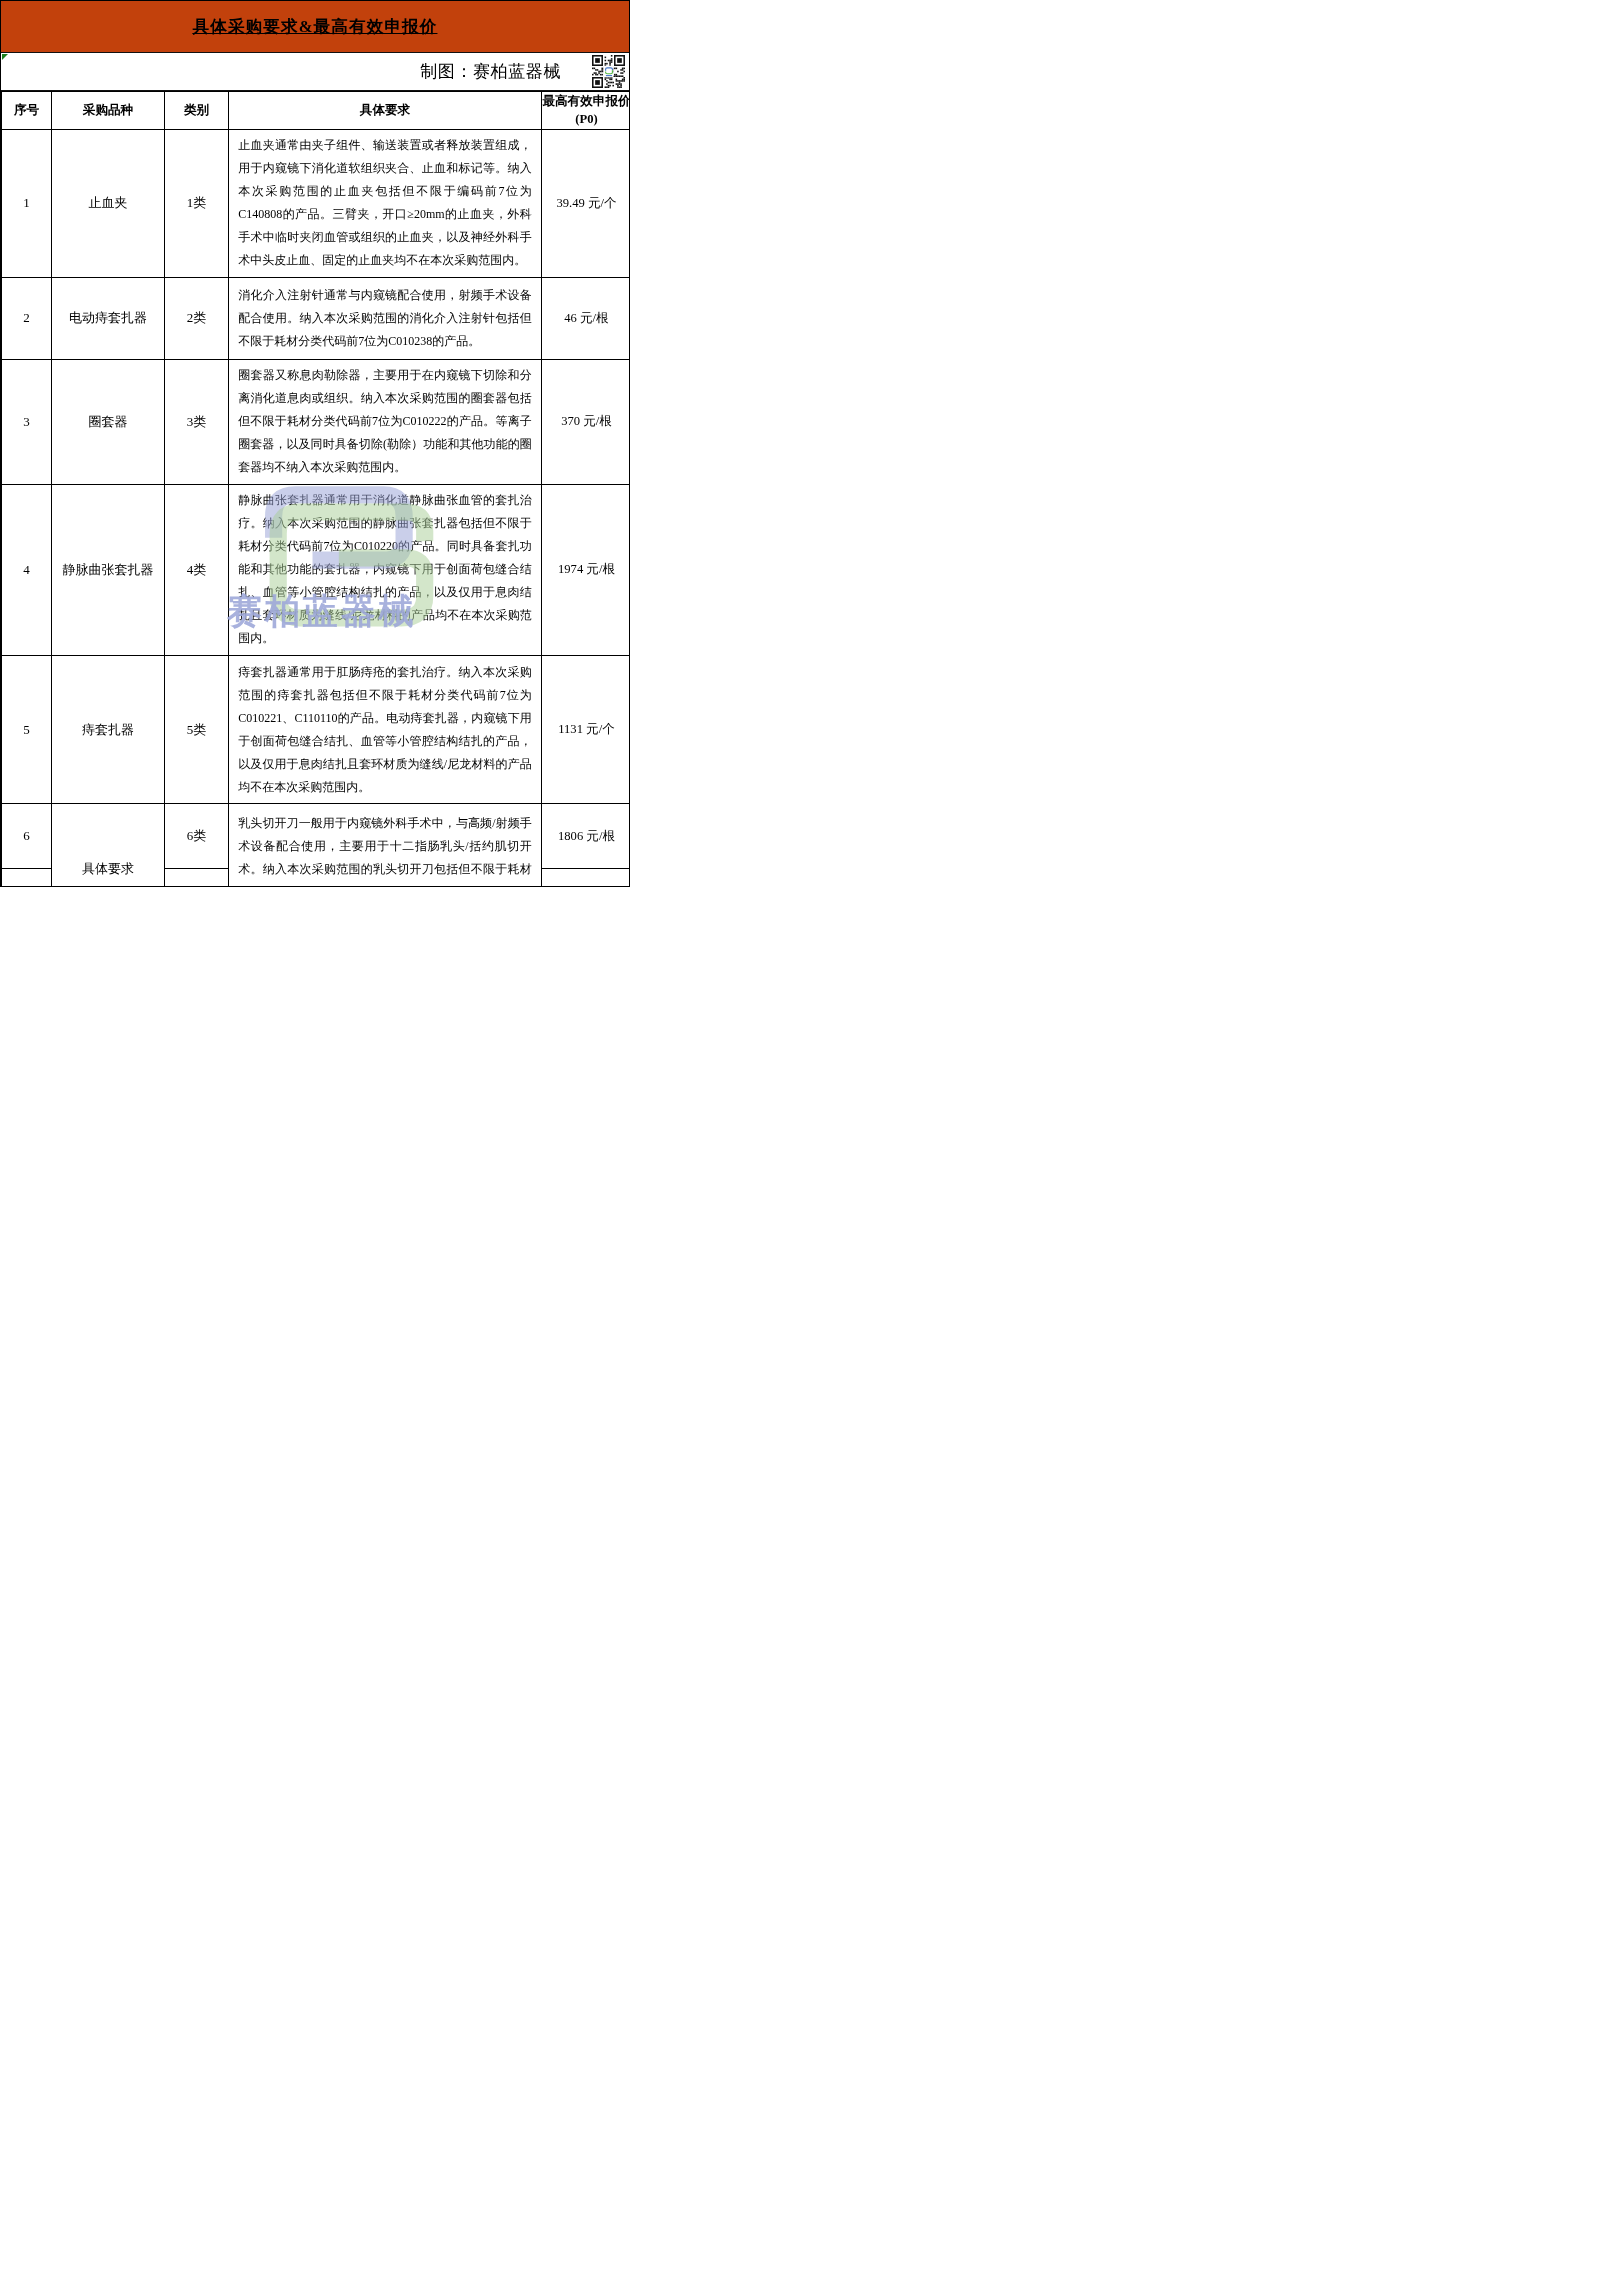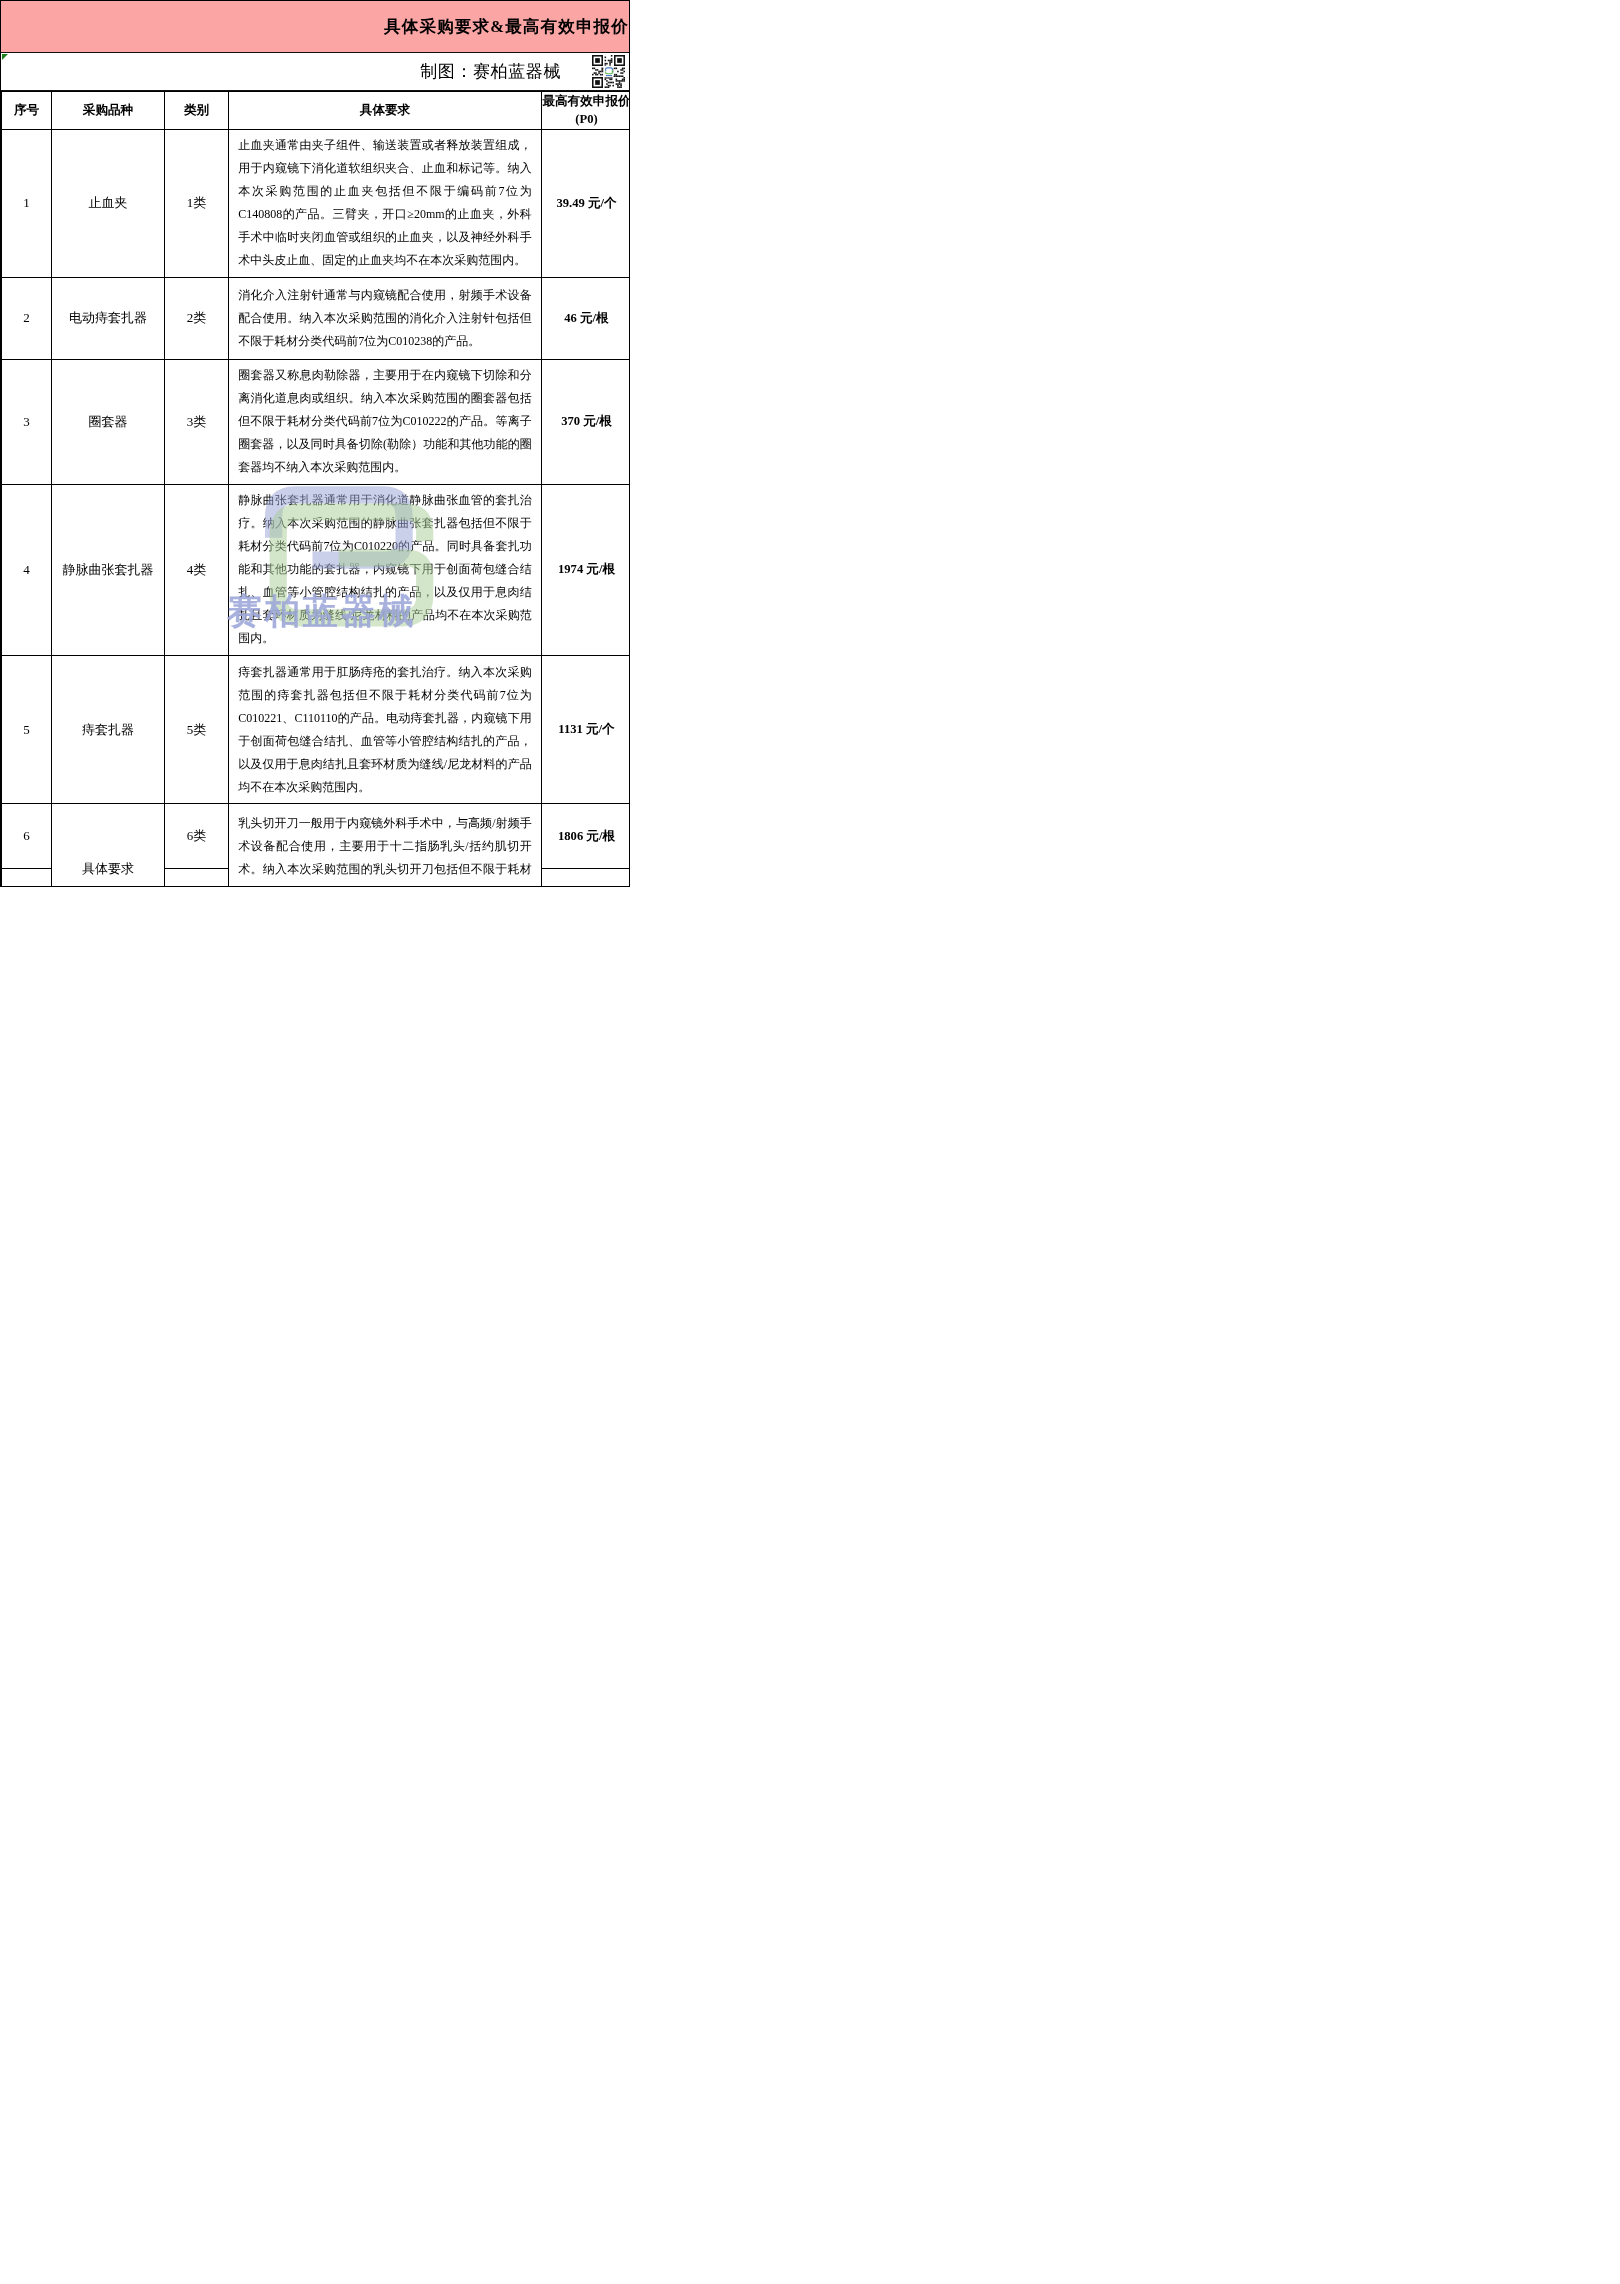--- a/index.html
+++ b/index.html
@@ -1,39 +1,39 @@
 <!DOCTYPE html>
 <html style="font-size:9.2px"><head>
 <meta charset="utf-8">
 <style>
   html,body{margin:0;padding:0;background:#fff;}
   body{font-family:"Liberation Serif","DejaVu Serif",serif;color:#000;}
   .sheet{position:relative;width:630px;height:887px;border:1.1px solid #000;box-sizing:border-box;background:#fff;overflow:hidden;}
 
   
-  .title-bar{height:51px;background:#fca5a5;border-bottom:1.7px solid #111;display:flex;align-items:center;justify-content:flex-end;}
+  .title-bar{height:51px;background:#c2410c;border-bottom:1.7px solid #111;display:flex;align-items:center;justify-content:center;text-decoration:underline;}
   .title-bar .t{font-size:16.6px;font-weight:700;letter-spacing:1.1px;}
 
   
   .band{position:relative;height:37px;background:#fff;border-bottom:1.1px solid #111;}
   .tri{position:absolute;left:0.6px;top:0.6px;width:0;height:0;border-top:6.3px solid #1d801d;border-right:6.3px solid transparent;}
   .credit{position:absolute;right:68px;top:0;height:100%;display:flex;align-items:center;font-size:17px;letter-spacing:0.6px;}
   .qr{position:absolute;right:4px;top:1.7px;width:33px;height:33px;}
 
   
   table{width:100%;border-collapse:collapse;table-layout:fixed;}
   col.c1{width:50px;}col.c2{width:113px;}col.c3{width:64px;}col.c4{width:313px;}col.c5{width:90px;}
   td,th{border:0.6px solid #000;vertical-align:middle;padding:0;font-weight:normal;}
   tr.hd{height:35px;}
   tr.hd th{font-size:12.6px;font-weight:600;text-align:center;line-height:1.45;border-bottom:1.7px solid #000;}
   tr.r1{height:140px;}tr.r2{height:82px;}tr.r3{height:122px;}tr.r4{height:151px;}
   tr.r5{height:132px;}tr.r6{height:65px;}tr.r7{height:66px;}
   td.c{ text-align:center;font-size:13px;}
   td.desc{font-size:12px;line-height:23px;text-align:justify;padding:4.6px 9.2px;}
-  td.price{text-align:center;font-size:12.6px;font-weight:bold;}
+  td.price{text-align:center;font-size:12.6px;}
   td.thick-top{border-top:1.1px solid #000;}
 
   
   .wm{position:absolute;left:0;top:0;width:630px;height:887px;pointer-events:none;z-index:6;padding-left:16px;}
   .wm-text{position:absolute;left:226px;top:587px;font-family:"Liberation Sans","DejaVu Sans",sans-serif;
            font-weight:800;font-size:35px;letter-spacing:2.9px;color:rgba(156,166,216,0.88);white-space:nowrap;}
 </style>
 </head>
 <body>
 

